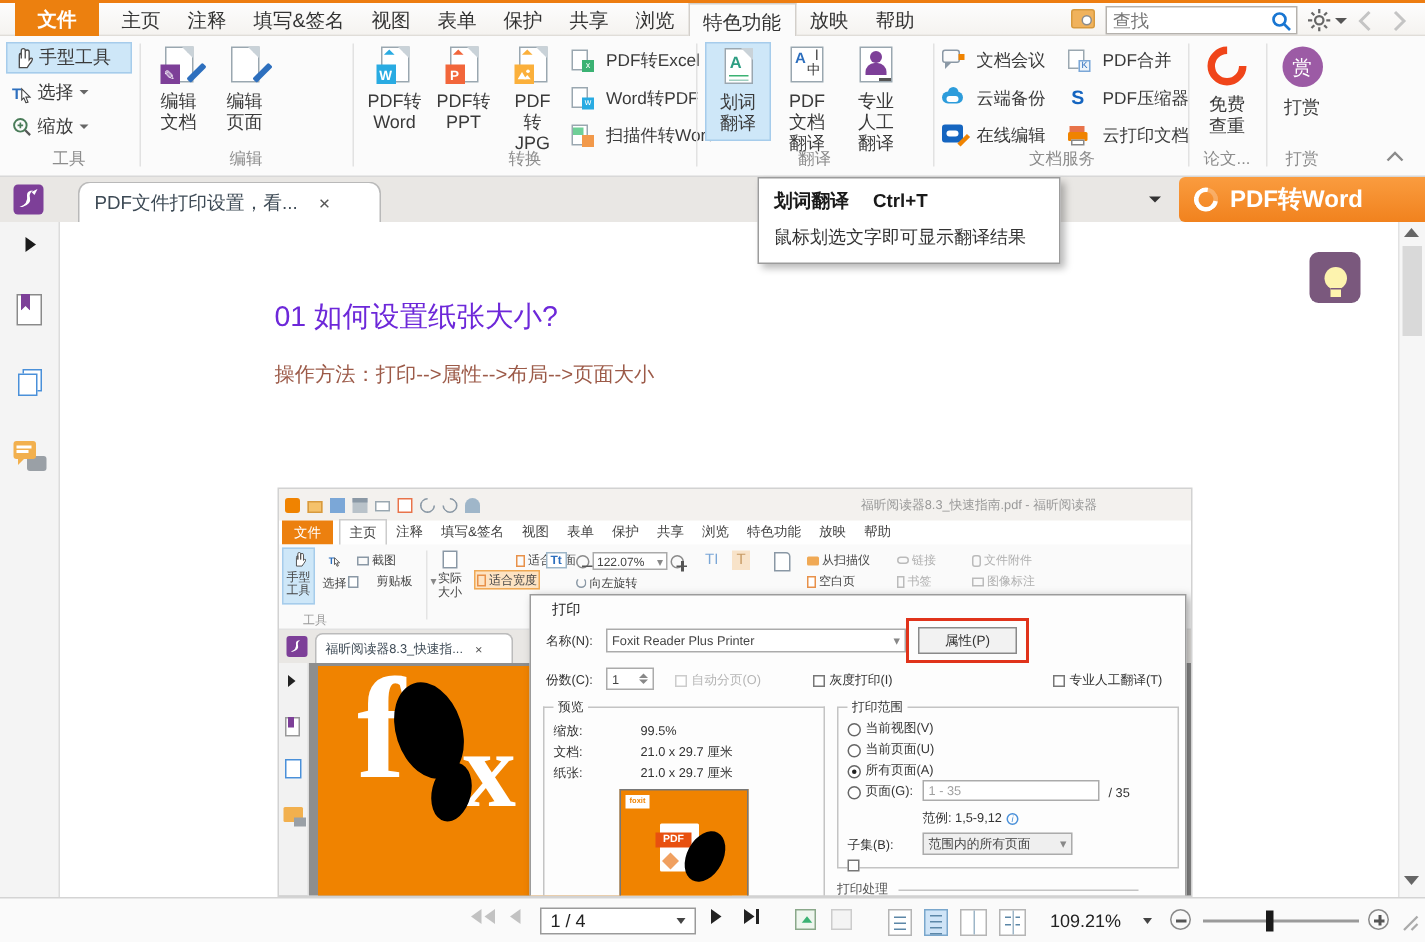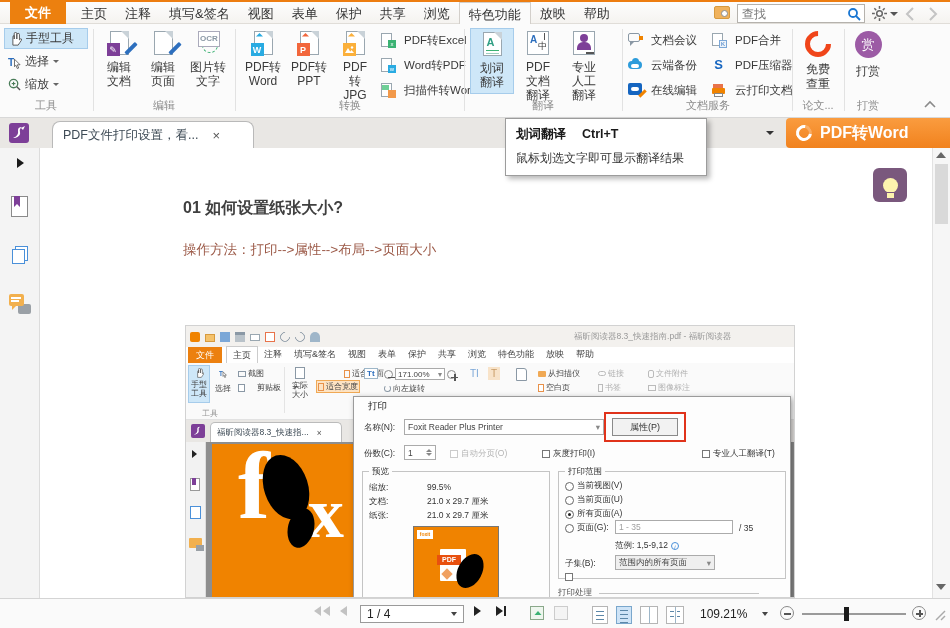--- a/index.html
+++ b/index.html
@@ -53,21 +53,21 @@
   .rscroll { position:absolute; left:932px; top:0; width:18px; height:450px; background:#f6f6f6; border-left:1px solid #e2e2e2; }
   .thumbv { position:absolute; left:2px; top:16px; width:13px; height:60px; background:#d9d9d9; }
   .tri-up { width:0; height:0; border-left:5px solid transparent; border-right:5px solid transparent; border-bottom:6px solid #666; }
   .tri-dn { width:0; height:0; border-left:5px solid transparent; border-right:5px solid transparent; border-top:6px solid #666; }
   .tri-r { width:0; height:0; border-top:5px solid transparent; border-bottom:5px solid transparent; border-left:7px solid #222; }
 
   .bulbbtn { position:absolute; left:873px; top:20px; width:34px; height:34px; background:#7a587d; border-radius:6px; display:flex; align-items:center; justify-content:center; }
   .bulb { width:15px; height:15px; background:#fdf3ae; border-radius:50%; position:relative; }
   .bulb:after { content:""; position:absolute; left:4px; top:14px; width:7px; height:5px; background:#fdf3ae; border-top:1px solid #7a587d; }
 
-  .h1 { position:absolute; left:183px; top:50px; font-size:16px; font-weight:bold; color:#404040; }
+  .h1 { position:absolute; left:183px; top:50px; font-size:19px; font-weight:normal; color:#6d28d9; }
   .bodyline { position:absolute; left:183px; top:93px; font-size:13.5px; color:#9c5a48; }
 
   
   .shot { position:absolute; left:185px; top:177px; width:610px; height:273px; background:#fff; border:1px solid #d2d2d2; font-size:9px; overflow:hidden; }
   .shot .qat { position:absolute; left:0; top:0; width:100%; height:21px; background:#f3f1ee; display:flex; align-items:center; gap:5px; padding-left:4px; }
   .qicon { width:10px; height:10px; }
   .shot .menurow { position:absolute; left:0; top:21px; width:100%; height:16px; display:flex; align-items:center; }
   .shot .mfile { width:34px; height:16px; background:#ec800f; color:#fff; display:flex; align-items:center; justify-content:center; margin-left:2px; }
   .shot .mt { padding:2px 6px; color:#444; white-space:nowrap; }
   .shot .mt.active { background:#fff; border:1px solid #ccc; border-bottom:none; }
@@ -200,29 +200,20 @@
       <div style="width:30px;margin:2px auto 0;">编辑文档</div>
     </div>
     <div class="bigbtn" style="left:141px;">
       <div class="ic">
           <div class="pg">
             <div class="pen"></div>
           </div>
         </div>
       <div style="width:30px;margin:2px auto 0;">编辑页面</div>
     </div>
-    <div class="bigbtn" style="left:185px;width:46px;">
-      <div class="ic">
-          <div style="position:relative;width:24px;height:24px;">
-        <div style="position:absolute;left:2px;top:0;font-size:8px;font-weight:bold;color:#8a98a5;border:1px solid #aab;padding:0 1px;background:#fff;z-index:2;">OCR</div>
-        <div style="position:absolute;left:6px;top:6px;width:16px;height:16px;border:1.5px dashed #3bb273;border-radius:50%;"></div>
-      </div>
-        </div>
-      <div style="width:36px;margin:2px auto 0;">图片转文字</div>
-    </div>
     <div class="glabel" style="left:95px;width:138px;">编辑</div>
     <div class="rdiv" style="left:235px;"></div>
 
     <div class="bigbtn" style="left:241px;">
       <div class="ic">
           <div class="pg">
             <div class="badge" style="background:#29abe2;">W</div>
             <div style="position:absolute;left:2px;top:2px;width:0;height:0;border-top:5px solid #29abe2;border-left:5px solid transparent;transform:rotate(-45deg);"></div>
           </div>
         </div>
@@ -473,21 +464,21 @@
           <svg width="8" height="9" viewBox="0 0 14 14">
               <text x="0" y="11" font-size="11" fill="#2d6fbe" font-weight="bold">T</text>
               <path d="M7 4 L13 10 L10 10 L11.5 13.5 L10 14 L8.5 10.5 L7 12 Z" fill="#fff" stroke="#444"></path>
             </svg>
           <div style="margin-top:4px;">选择</div>
         </div>
         <div class="inline" style="left:52px;top:5px;">
             <div style="width:8px;height:6px;border:1px solid #8a98a5;"></div>
             <span>截图</span>
           </div>
-        <div class="inline" style="left:52px;top:19px;gap:12px;">
+        <div class="inline" style="left:46px;top:19px;gap:12px;">
             <div style="width:7px;height:8px;border:1px solid #8a98a5;background:#fff;"></div>
             <span>剪贴板</span>
             <span style="color:#888;">▾</span>
           </div>
         <div class="abs" style="left:98px;top:4px;width:1px;height:46px;background:#e4e4e4;"></div>
         <div class="chip" style="left:103px;top:4px;width:22px;">
           <div style="width:10px;height:12px;border:1px solid #8a98a5;background:#fff;margin:0 auto;"></div>
           <div style="margin-top:2px;">实际大小</div>
         </div>
         <div class="inline" style="left:130px;top:5px;padding-left:28px;">
@@ -497,21 +488,21 @@
         <div class="inline" style="left:130px;top:17px;background:#fde3c3;border:1px solid #f0a955;padding:0 1px;">
             <div style="width:6px;height:8px;border:1px solid #e8914a;"></div>
             <span>适合宽度</span>
           </div>
         <div class="inline" style="left:178px;top:5px;font-weight:bold;color:#2d6fbe;">
             <span style="border:1px solid #9db6c8;background:#fff;padding:0 2px;">Tt</span>
           </div>
         <div class="inline" style="left:198px;top:5px;">
           <div class="circ" style="width:9px;height:9px;"></div>
           <div style="width:50px;height:12px;border:1px solid #aaa;background:#fff;display:flex;align-items:center;justify-content:space-between;padding:0 2px;">
-              <span>171.00%</span>
+              <span>122.07%</span>
               <span style="color:#888;">▾</span>
             </div>
           <div class="circ plus" style="width:9px;height:9px;"></div>
         </div>
         <div class="inline" style="left:198px;top:20px;">
             <div style="width:7px;height:7px;border:1.2px solid #8a98a5;border-radius:50%;border-top-color:transparent;"></div>
             <span>向左旋转</span>
           </div>
         <div class="inline" style="left:284px;top:5px;color:#7ba7d7;font-size:10px;">
             <span>TI</span>

